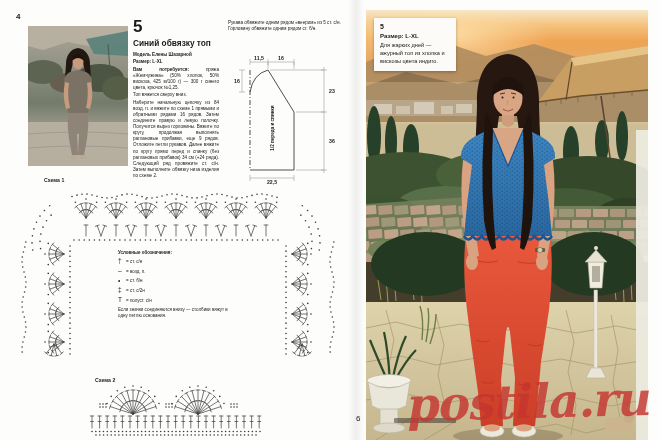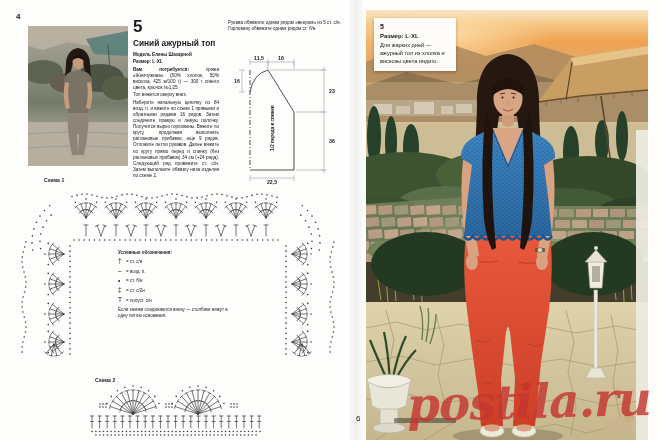--- a/index.html
+++ b/index.html
@@ -72,21 +72,21 @@
       <path d="M45,31 Q50,25 55,31 L55,34 Q50,30 45,34 Z" fill="#1d120c"></path>
       <path d="M50,44 L42,46 Q36,49 36,56 Q38,72 40,87 L60,87 Q62,72 64,56 Q64,49 58,46 Z" fill="#7b7266"></path>
       <path d="M37,56 Q34,70 38,83 L42,82 Q39,69 41,57 Z" fill="#c89b7e"></path>
       <path d="M63,56 Q66,70 62,83 L58,82 Q61,69 59,57 Z" fill="#c89b7e"></path>
       <path d="M40,87 L60,87 Q61,100 59,113 L56,129 L50,129 L51,108 L49,108 L50,129 L44,129 L41,113 Q39,100 40,87 Z" fill="#8e8478"></path>
       <ellipse cx="46" cy="131" rx="3.4" ry="2" fill="#b9a893"></ellipse>
       <ellipse cx="55" cy="131" rx="3.4" ry="2" fill="#b9a893"></ellipse>
     </svg>
 
     <div class="abs num5">5</div>
-    <div class="abs title">Синий ажурный топ</div>
+    <div class="abs title">Синий обвязку топ</div>
     <div class="abs byline">Модель Елены Шазарной</div>
     <div class="abs sizeline">Размер: L-XL</div>
     <p class="abs materials" style="margin:0"><b>Вам потребуется:</b><span> пряжа «Жемчужина» (50% хлопок, 50% вискоза, 425 м/100 г) — 300 г синего цвета, крючок №1,25.</span></p>
     <div class="abs note">Топ вяжется сверху вниз.</div>
     <div class="abs instr">Наберите начальную цепочку из 84 возд. п. и вяжите по схеме 1 прямыми и обратными рядами 16 рядов. Затем соедините правую и левую полочку. Получится вырез горловины. Вяжите по кругу, продолжая выполнять раглановые прибавки, еще 9 рядов. Отложите петли рукавов. Далее вяжите по кругу прямо перед и спинку (без раглановых прибавок) 34 см (+24 ряда). Следующий ряд провяжите ст. с/н. Затем выполните обвязку низа изделия по схеме 2.</div>
     <div class="abs sleevenote">Рукава обвяжите одним рядом «веером» из 5 ст. с/н. Горловину обвяжите одним рядом ст. б/н.</div>
 
     <svg class="abs" style="left:230px;top:50px" width="114" height="136" viewBox="0 0 114 136">
       <g stroke="#3c3c3c" stroke-width="0.9" fill="none">
         <path d="M20,42 Q23,24 38,20"></path>

